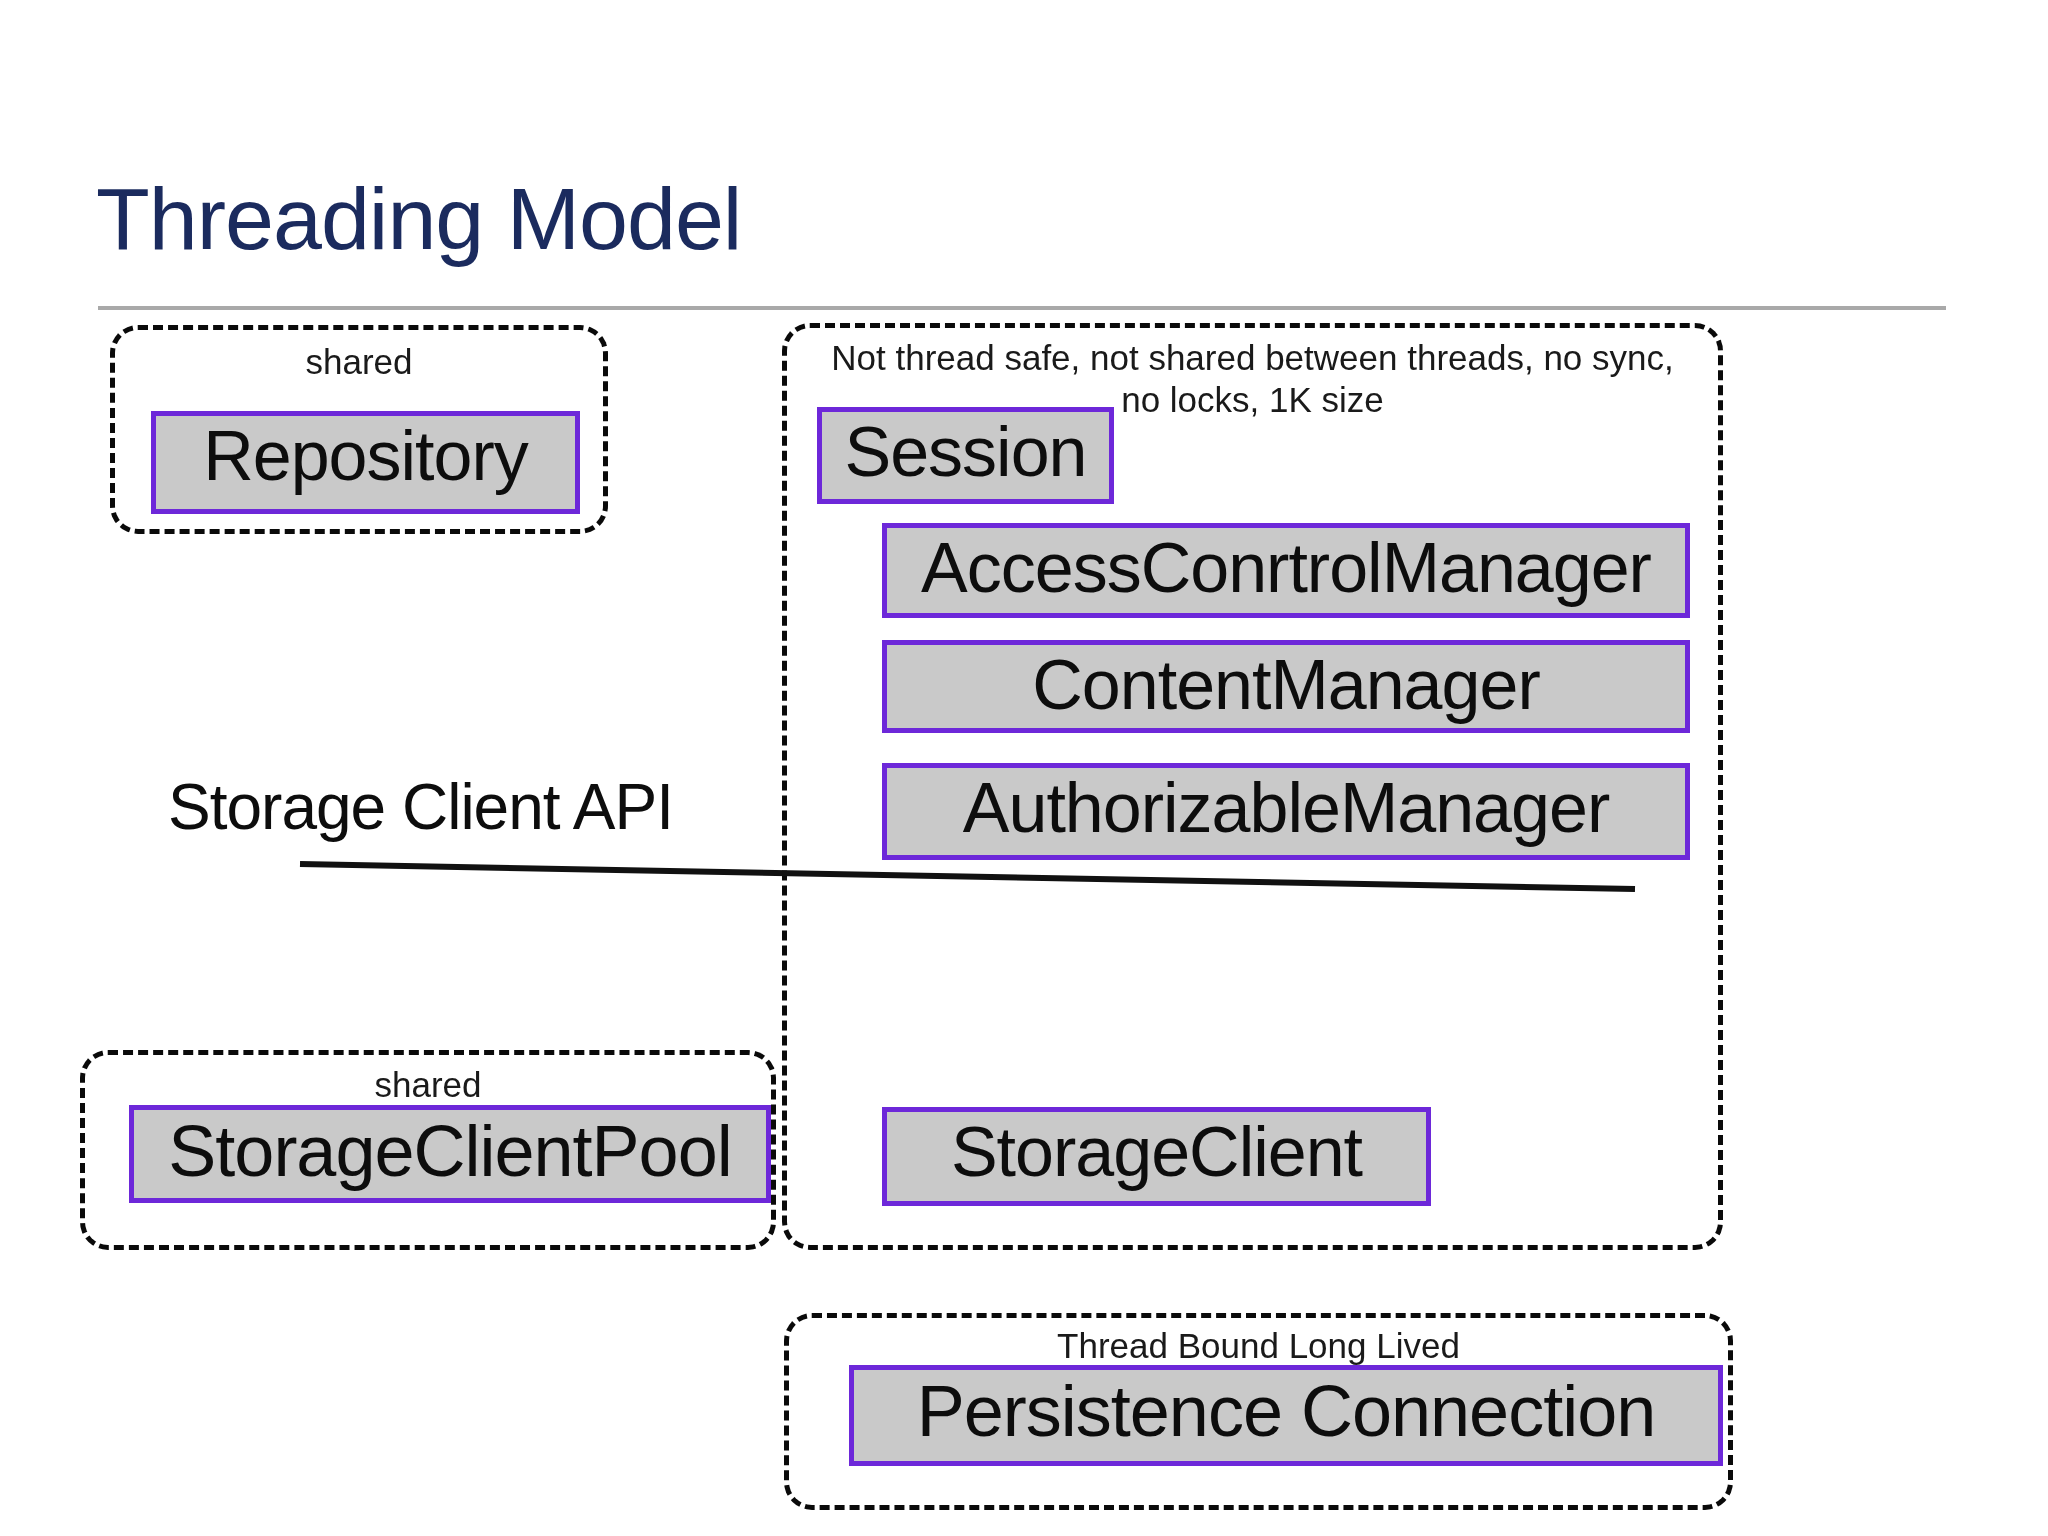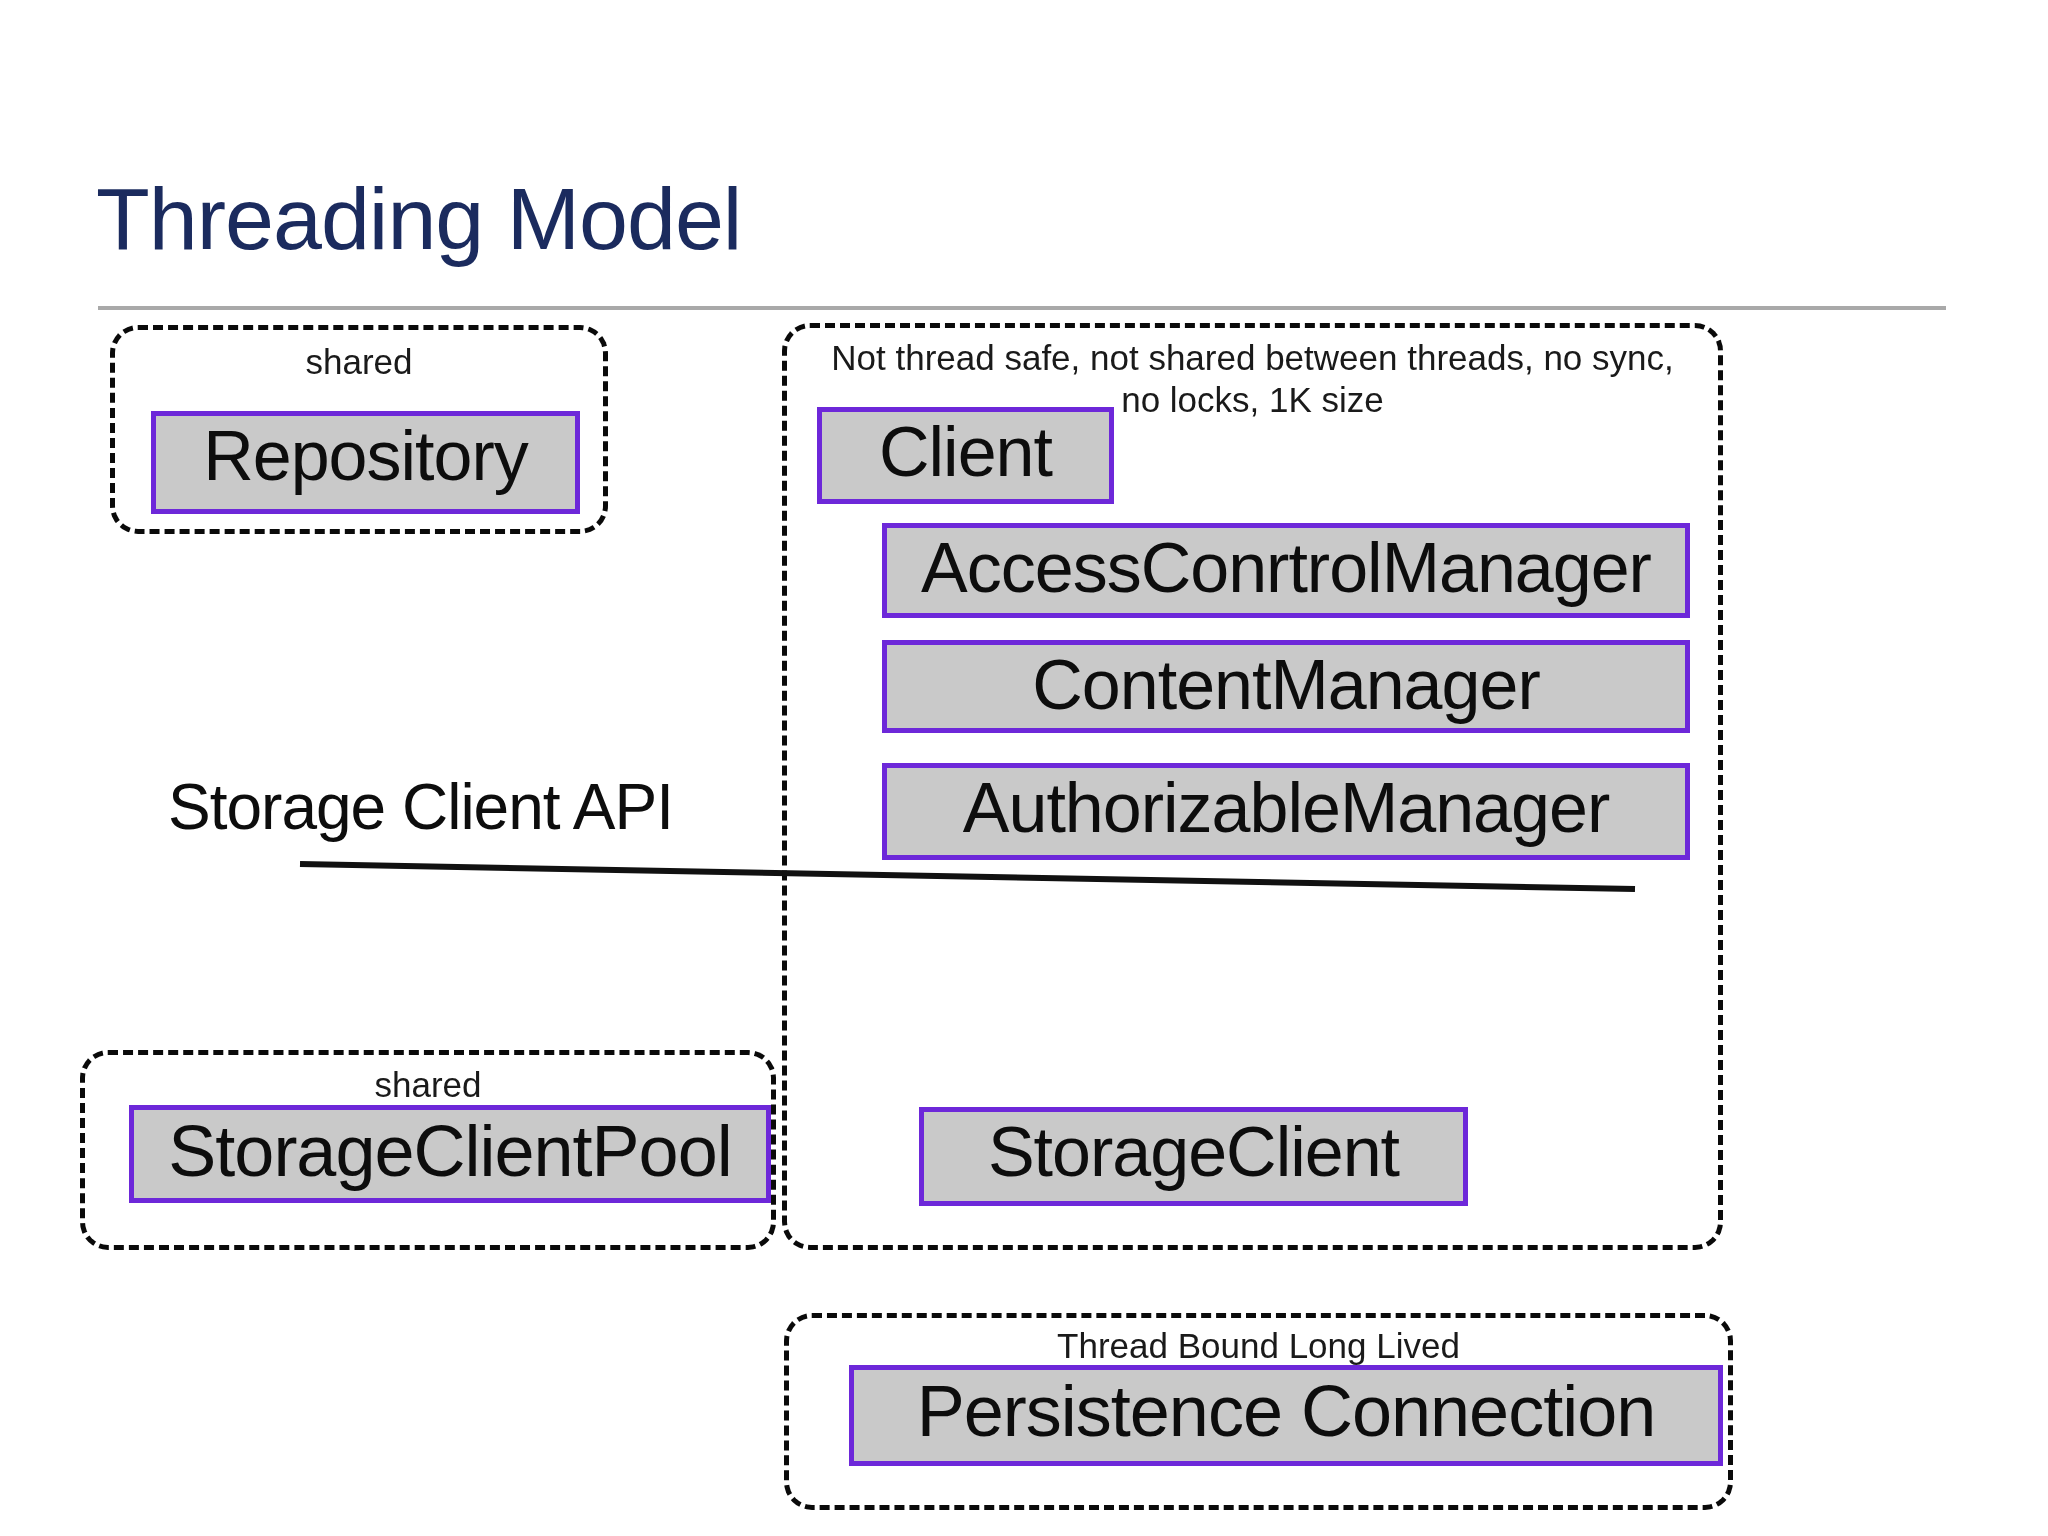--- a/index.html
+++ b/index.html
@@ -52,21 +52,21 @@
   .g-shared-top .group-caption{top:12px;}
   .b-repository{left:36px;top:81px;width:429px;height:103px;}
   
   .g-session{left:782px;top:323px;width:941px;height:927px;}
   .g-session .cap1{top:10px;}
   .g-session .cap2{top:52px;}
   .b-session{left:30px;top:79px;width:297px;height:97px;}
   .b-access{left:95px;top:195px;width:808px;height:95px;}
   .b-content{left:95px;top:304px;width:808px;height:93px;margin-top:8px;}
   .b-authorizable{left:95px;top:415px;width:808px;height:97px;margin-top:20px;}
-  .b-storageclient{left:95px;top:779px;width:549px;height:99px;margin-left:37px;}
+  .b-storageclient{left:95px;top:779px;width:549px;height:99px;}
   
   .api-label{
     position:absolute;left:168px;top:770px;
     font-size:64px;letter-spacing:-1px;color:#0d0d0d;
     white-space:nowrap;
   }
   .line-layer{position:absolute;left:0;top:0;width:2048px;height:1536px;pointer-events:none;}
   
   .g-shared-bottom{left:80px;top:1050px;width:696px;height:200px;}
   .g-shared-bottom .group-caption{top:10px;}
@@ -88,21 +88,21 @@
     <div class="group-caption">shared</div>
     <div class="gbox b-repository">
       <span class="lbl">Repository</span>
     </div>
   </div>
 
   <div class="dashed-group g-session">
     <div class="group-caption cap1">Not thread safe, not shared between threads, no sync,</div>
     <div class="group-caption cap2">no locks, 1K size</div>
     <div class="gbox b-session">
-      <span class="lbl">Client</span>
+      <span class="lbl">Session</span>
     </div>
     <div class="gbox b-access">
       <span class="lbl">AccessConrtrolManager</span>
     </div>
     <div class="gbox b-content">
       <span class="lbl">ContentManager</span>
     </div>
     <div class="gbox b-authorizable">
       <span class="lbl">AuthorizableManager</span>
     </div>

